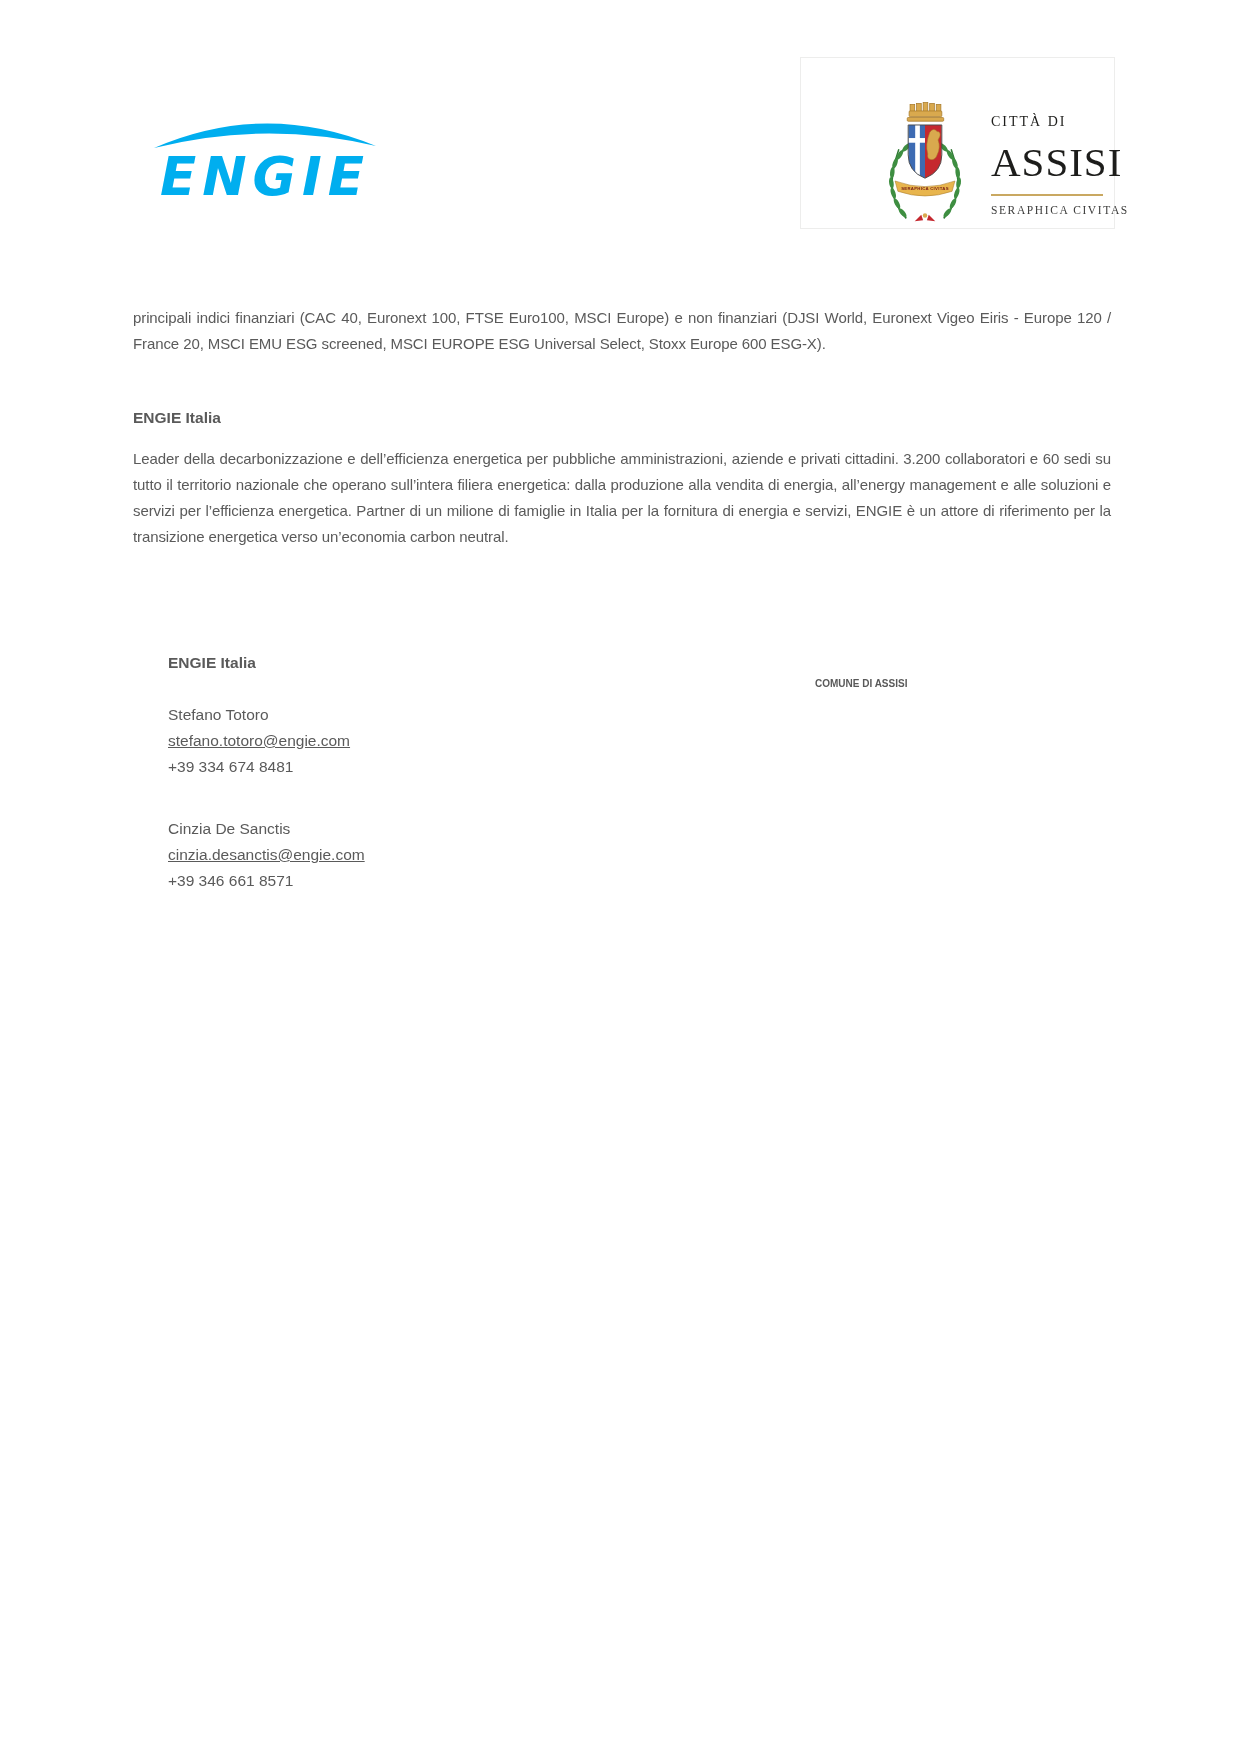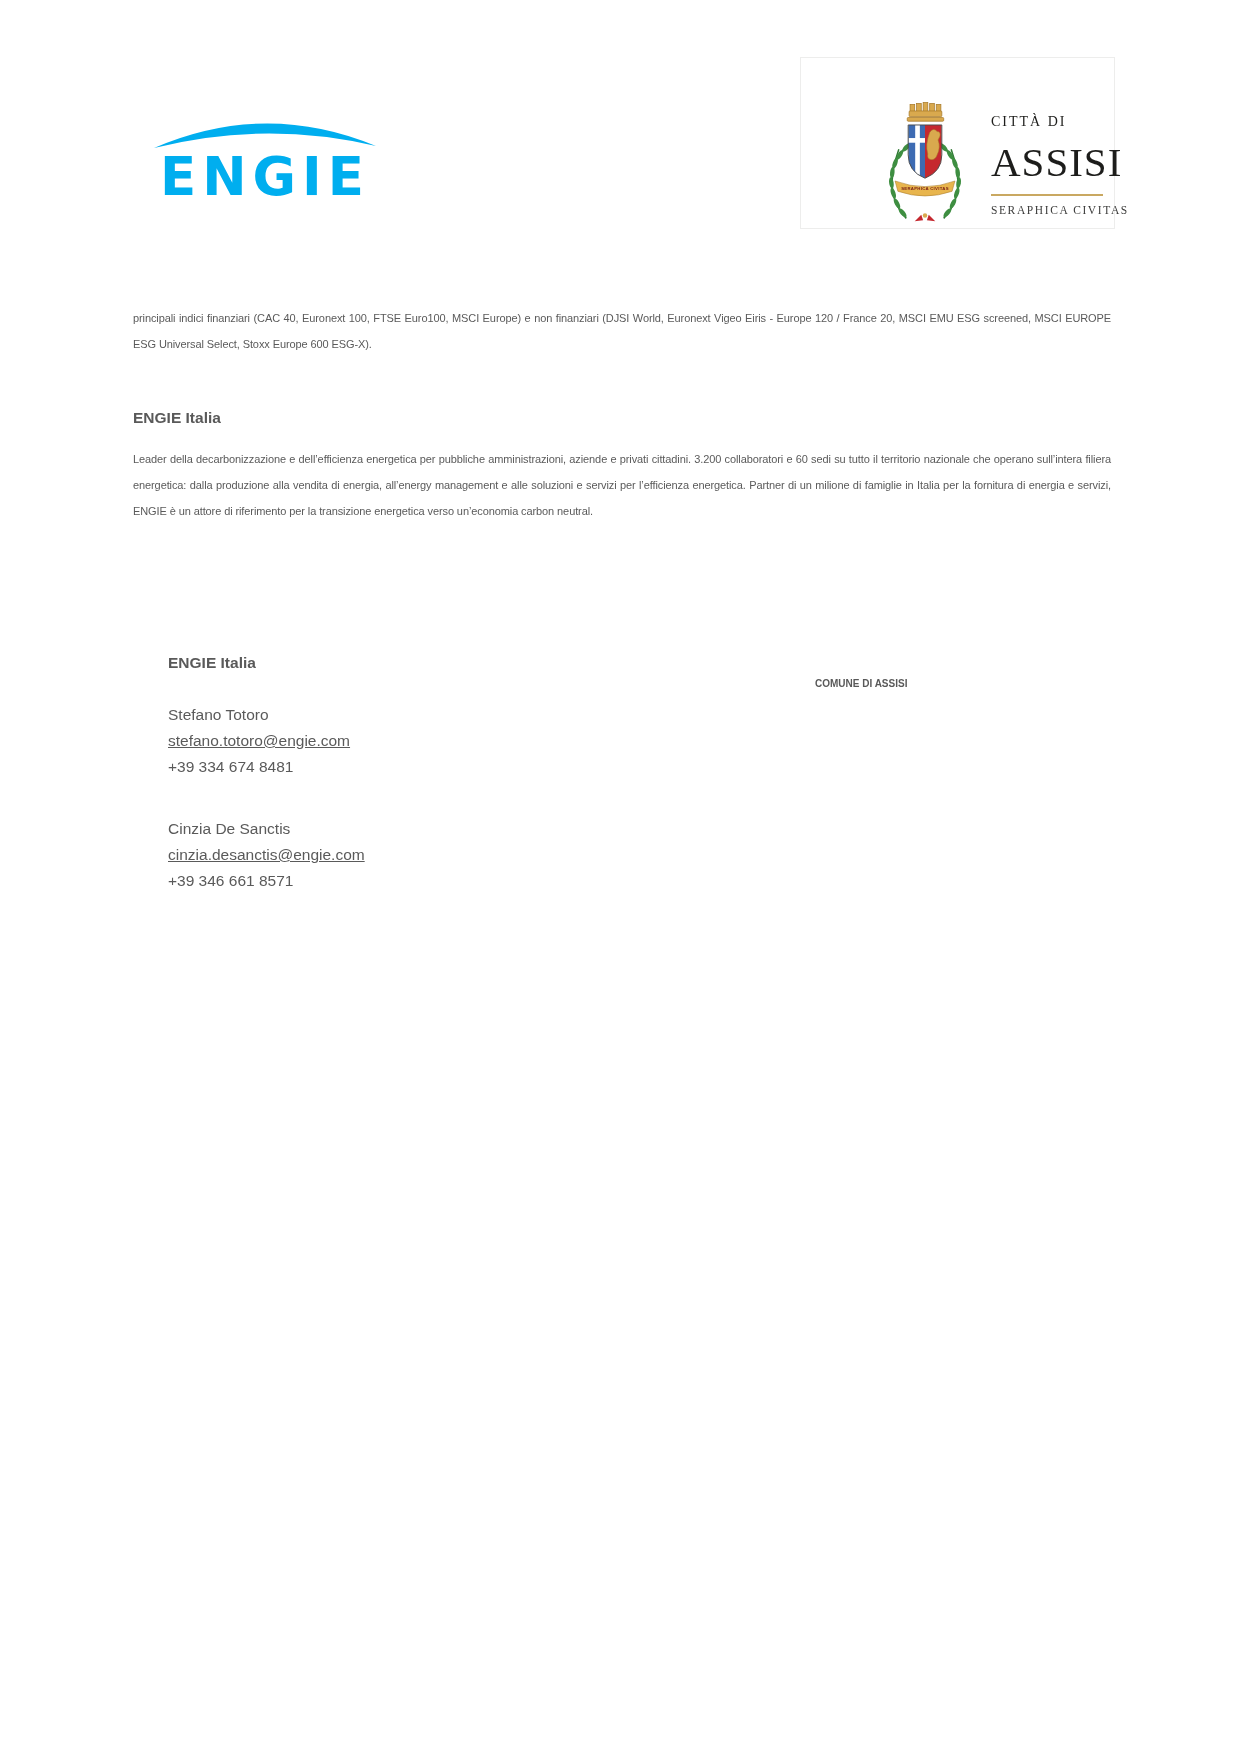--- a/index.html
+++ b/index.html
@@ -6,37 +6,37 @@
   html,body { background:#ffffff; }
   .page {
     position:relative;
     width:1241px; height:1755px;
     background:#ffffff;
     font-family:"Liberation Sans","DejaVu Sans",sans-serif;
     color:#5a5a5a;
     overflow:hidden;
   }
   
-  .engie-logo { position:absolute; left:150px; top:104px; width:230px; height:95px; }
+  .engie-logo { position:absolute; left:150px; top:104px; width:230px; height:95px;font-style:italic; }
   .engie-logo svg { width:100%; height:100%; }
   .engie-word { font-family:"DejaVu Sans","Liberation Sans",sans-serif; font-weight:bold; letter-spacing:6px; }
   .assisi-block {
     position:absolute; left:800px; top:57px; width:315px; height:172px;
     border:1px solid #ededec; background:#ffffff;
   }
   .assisi-coat { position:absolute; left:64px; top:24px; width:120px; height:142px; }
   .assisi-text { position:absolute; left:190px; top:56px; width:120px; color:#1d1d1b; font-family:"Liberation Serif","DejaVu Serif",serif; }
   .assisi-line1 { font-size:14px; letter-spacing:2px; white-space:nowrap; }
   .assisi-line2 { font-size:41px; letter-spacing:1px; margin-top:8px; white-space:nowrap; }
   .assisi-divider { width:112px; height:2px; background:#c9a861; margin:8px 0 8px 0; }
   .assisi-sub { font-size:11.5px; letter-spacing:1.6px; color:#3c3c3b; white-space:nowrap; }
   
   .bodytext {
     position:absolute; left:133px; width:978px;
-    font-size:11px; line-height:26px; letter-spacing:-0.1px;
+    font-size:15px; line-height:26px; letter-spacing:-0.1px;
     text-align:justify; color:#5a5a5a;
   }
   .para1 { top:305px; }
   .sect-heading { position:absolute; left:133px; top:409px; font-size:15.5px; font-weight:bold; color:#595959; }
   .para2 { top:446px; }
   
   .contacts-left  { position:absolute; left:168px; top:650px; font-size:15.5px; line-height:26px; }
   .contacts-right { position:absolute; left:815px; top:671px; font-size:10px; line-height:26px; }
   .contact-heading { font-weight:bold; color:#595959; }
   .contacts-left .contact-heading { margin-bottom:26px; }

